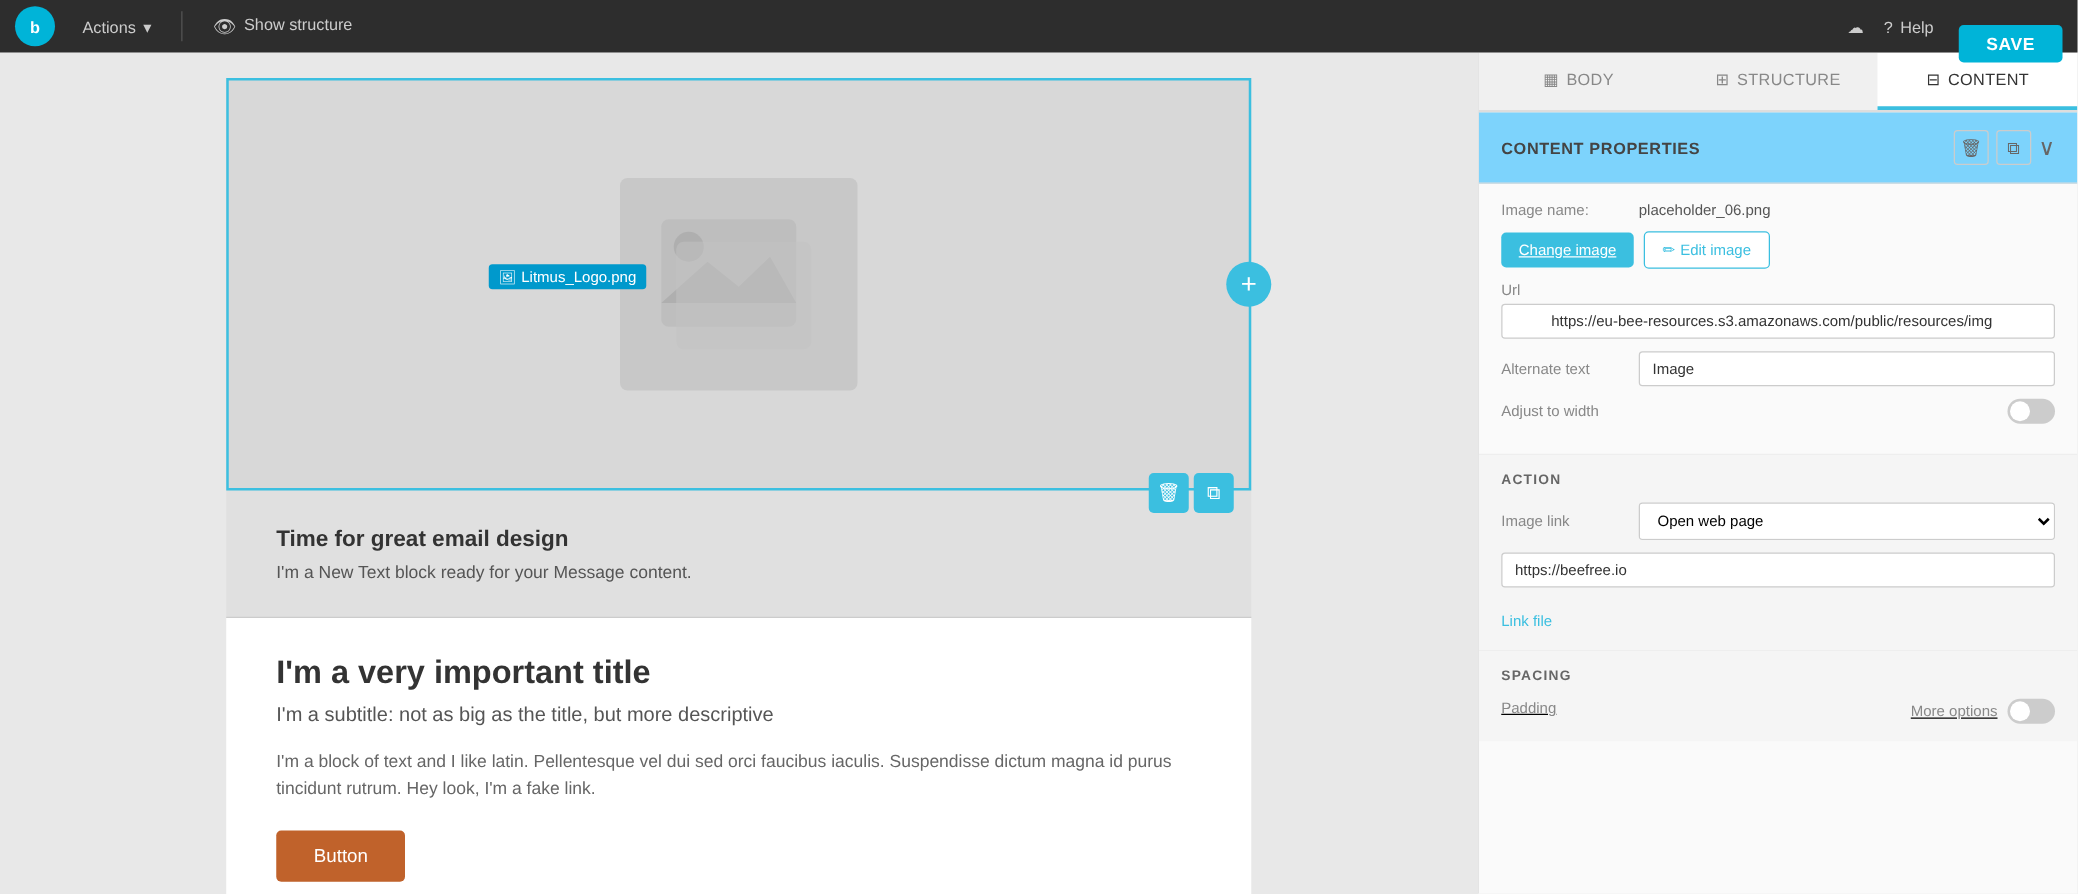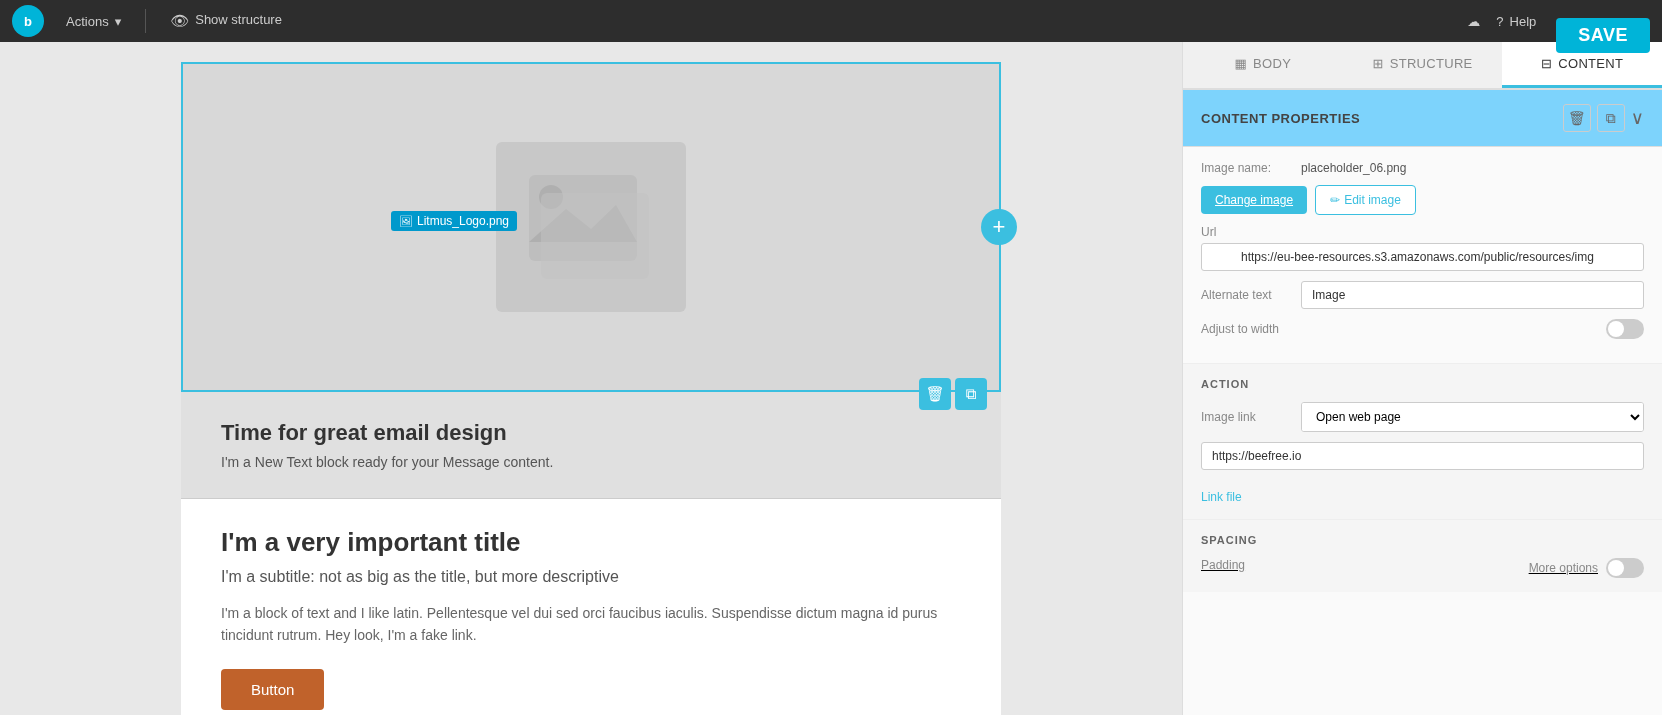--- a/index.html
+++ b/index.html
@@ -19,21 +19,21 @@
     .topbar-btn {
       display: flex; gap: 6px; color: #ccc;
       font-size: 13px; cursor: pointer; background: none; border: none;
       padding: 4px 8px; border-radius: 4px;
     }
     .topbar-actions { display: flex; align-items: center; gap: 4px; }
     .topbar-spacer { flex: 1; }
     .topbar-help { color: #ccc; font-size: 13px; display: flex; align-items: center; gap: 6px; margin-right: 20px; cursor: pointer; }
     .topbar-save {
       background: #00b4d8; color: white; border: none; border-radius: 4px;
-      padding: 7px 22px; font-size: 18px; font-weight: bold; cursor: pointer; letter-spacing: 0.5px; margin-top: 28px;
+      padding: 7px 22px; font-size: 14px; font-weight: bold; cursor: pointer; letter-spacing: 0.5px; margin-top: 28px;
     }
 
     
     .main { display: flex; flex: 1; overflow: hidden; }
 
     
     .canvas-area {
       flex: 1; background: #e8e8e8; overflow-y: auto; display: flex;
       justify-content: center; padding: 20px 0;
     }
@@ -77,21 +77,21 @@
       width: 32px; height: 32px; background: #3bbfe0; border-radius: 4px;
       display: flex; align-items: center; justify-content: center;
       color: white; cursor: pointer; border: none; font-size: 15px;
     }
 
     
     .text-block {
       background: #e0e0e0; padding: 28px 40px 28px;
       border-bottom: 1px solid #ccc;
     }
-    .text-block h2 { font-size: 22px; font-weight: bold; color: #333; margin-bottom: 8px; }
+    .text-block h2 { font-size: 18px; font-weight: bold; color: #333; margin-bottom: 8px; }
     .text-block p { font-size: 14px; color: #555; }
 
     
     .content-block { background: white; padding: 28px 40px 28px; }
     .content-block h1 { font-size: 26px; font-weight: bold; color: #333; margin-bottom: 10px; }
     .content-block .subtitle { font-size: 16px; color: #555; margin-bottom: 16px; }
     .content-block .body-text { font-size: 14px; color: #666; line-height: 1.6; margin-bottom: 22px; }
     .content-block .cta-btn {
       background: #c0622b; color: white; border: none; border-radius: 4px;
       padding: 12px 30px; font-size: 15px; font-weight: 500; cursor: pointer;
@@ -124,21 +124,21 @@
     .props-actions { display: flex; gap: 6px; }
     .props-icon-btn {
       width: 28px; height: 28px; background: none; border: 1px solid #ccc;
       border-radius: 3px; cursor: pointer; display: flex; align-items: center;
       justify-content: center; color: #666; font-size: 14px;
     }
     .chevron-btn { background: none; border: none; cursor: pointer; color: #666; font-size: 18px; }
 
     
     .prop-section { padding: 14px 18px; border-bottom: 1px solid #eee; }
-    .prop-row { display: flex; align-items: center; margin-bottom: 10px; }
+    .prop-row { display: flex; align-items: center; margin-bottom: 10px; gap: 10px; }
     .prop-label { font-size: 12px; color: #888; min-width: 100px; }
     .prop-value { font-size: 12px; color: #555; }
     .prop-input {
       flex: 1; border: 1px solid #ccc; border-radius: 3px; padding: 6px 10px;
       font-size: 12px; color: #333; background: white; outline: none;
     }
 
     .btn-change-image {
       background: #3bbfe0; color: white; border: none; border-radius: 4px;
       padding: 7px 14px; font-size: 12px; cursor: pointer; font-weight: 500; text-decoration: underline;

